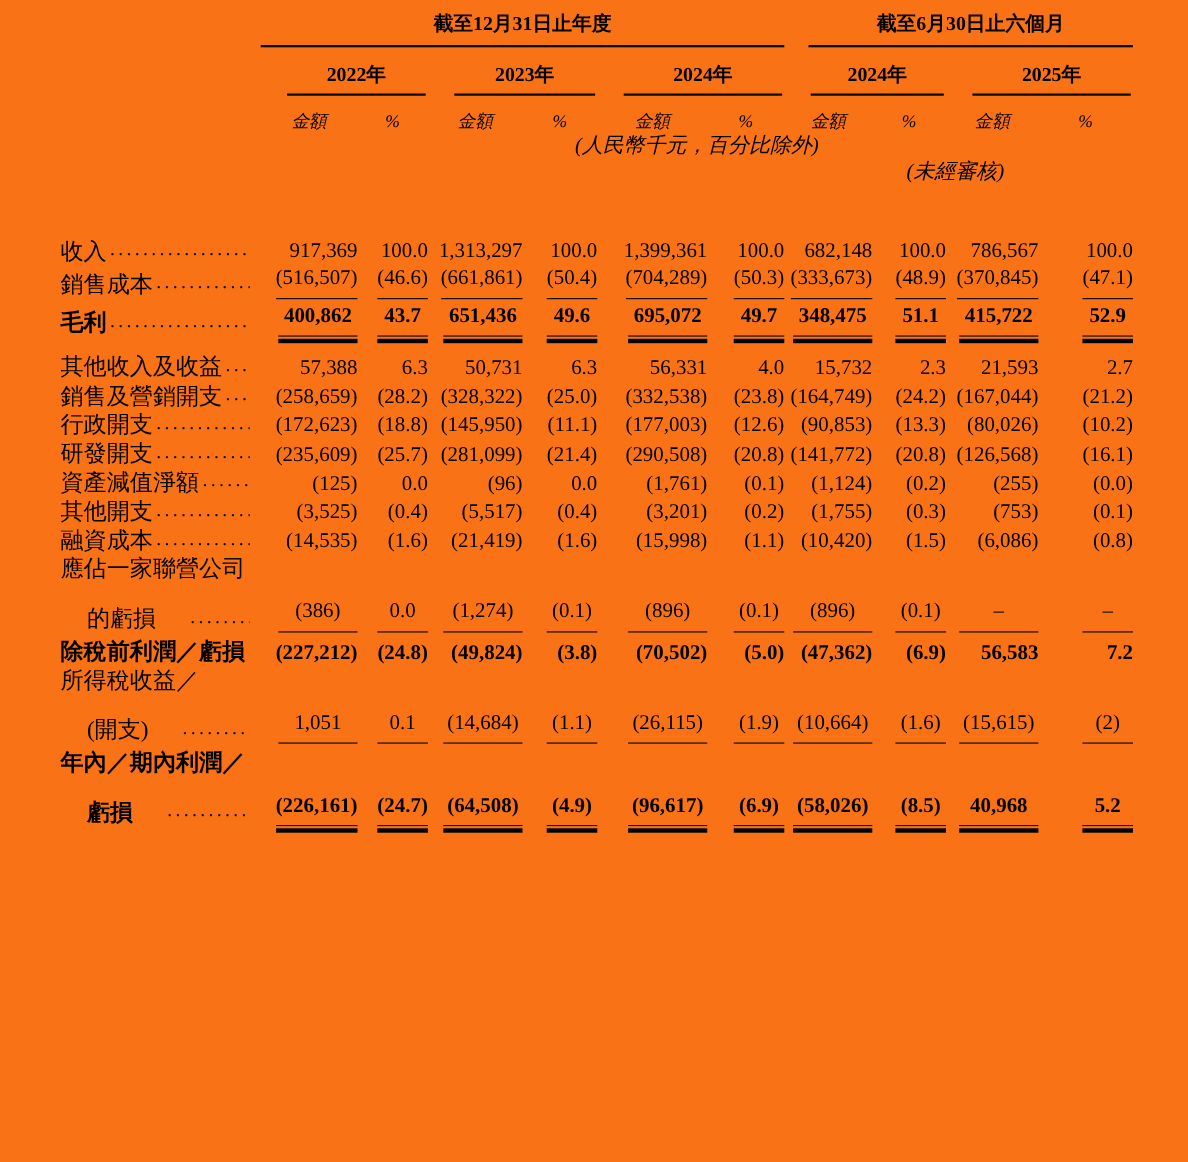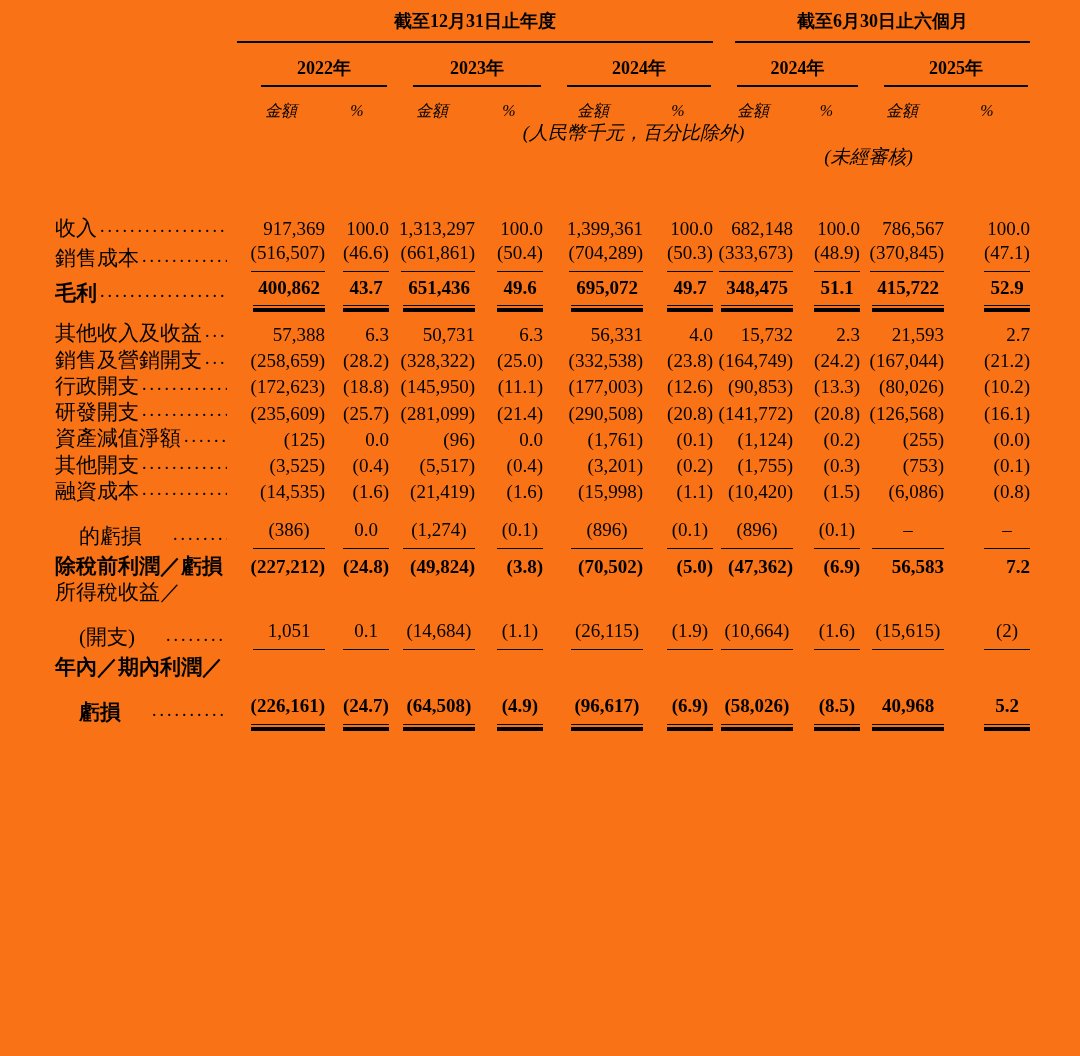--- a/index.html
+++ b/index.html
@@ -342,20 +342,37 @@
           <td class="pct"><span class="v">(1.6)</span></td>
           <td class="amt"><span class="v">(21,419)</span></td>
           <td class="pct"><span class="v">(1.6)</span></td>
           <td class="amt"><span class="v">(15,998)</span></td>
           <td class="pct"><span class="v">(1.1)</span></td>
           <td class="amt"><span class="v">(10,420)</span></td>
           <td class="pct"><span class="v">(1.5)</span></td>
           <td class="amt"><span class="v">(6,086)</span></td>
           <td class="pct"><span class="v">(0.8)</span></td>
         </tr>
+        <tr>
+          <td class="labelcell">
+            <div class="labwrap">
+              <span class="lbl">應佔一家聯營公司</span>
+            </div>
+          </td>
+          <td class="amt"></td>
+          <td class="pct"></td>
+          <td class="amt"></td>
+          <td class="pct"></td>
+          <td class="amt"></td>
+          <td class="pct"></td>
+          <td class="amt"></td>
+          <td class="pct"></td>
+          <td class="amt"></td>
+          <td class="pct"></td>
+        </tr>
         <tr class="u1 tight">
           <td class="labelcell indent">
             <div class="labwrap">
               <span class="lbl">的虧損</span>
               <span class="leader">............................................................</span>
             </div>
           </td>
           <td class="amt"><span class="v">(386)</span></td>
           <td class="pct"><span class="v">0.0</span></td>
           <td class="amt"><span class="v">(1,274)</span></td>

